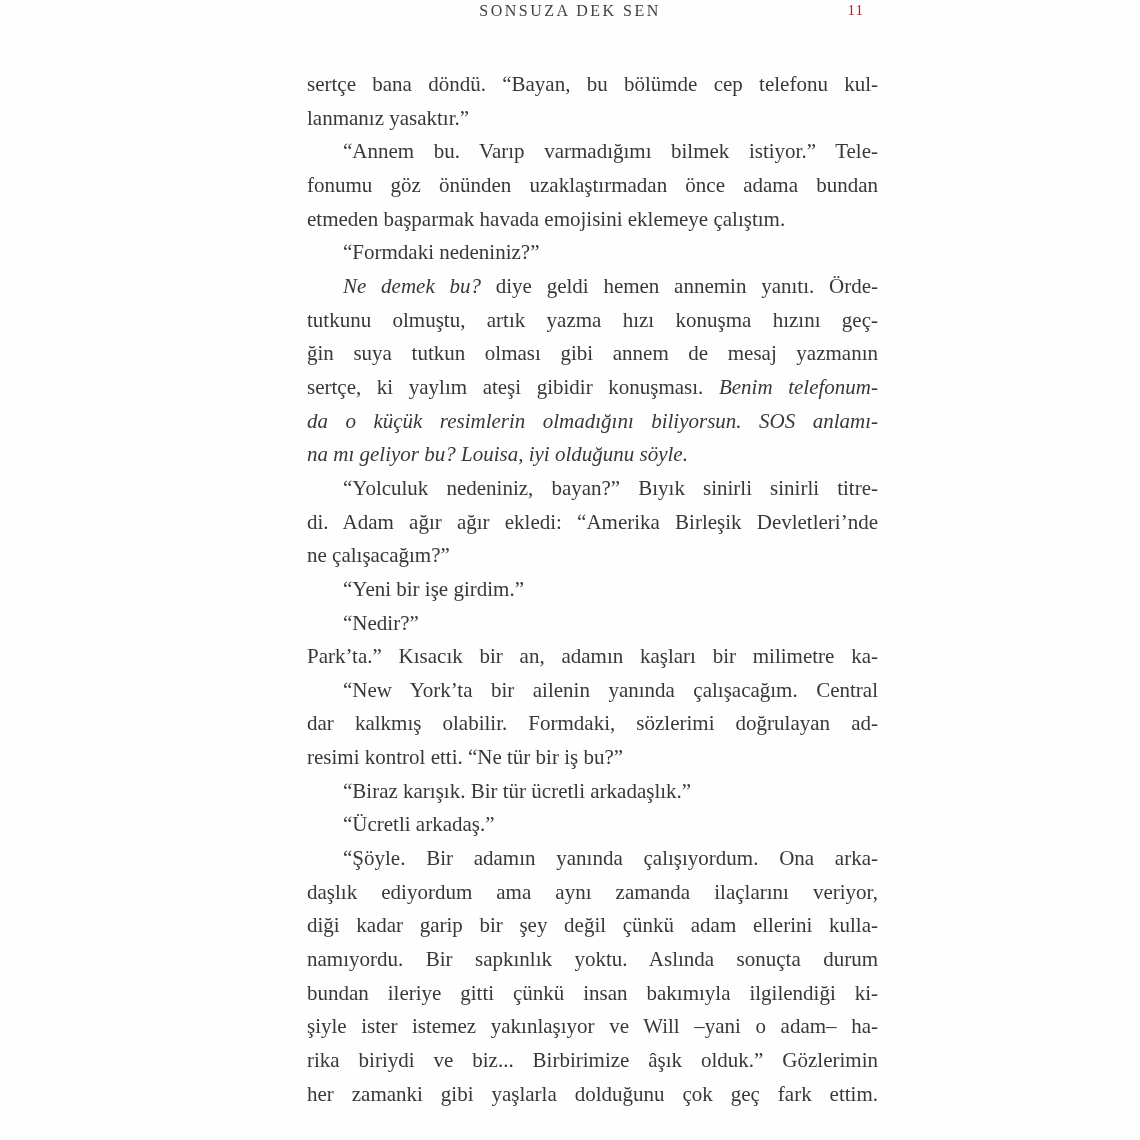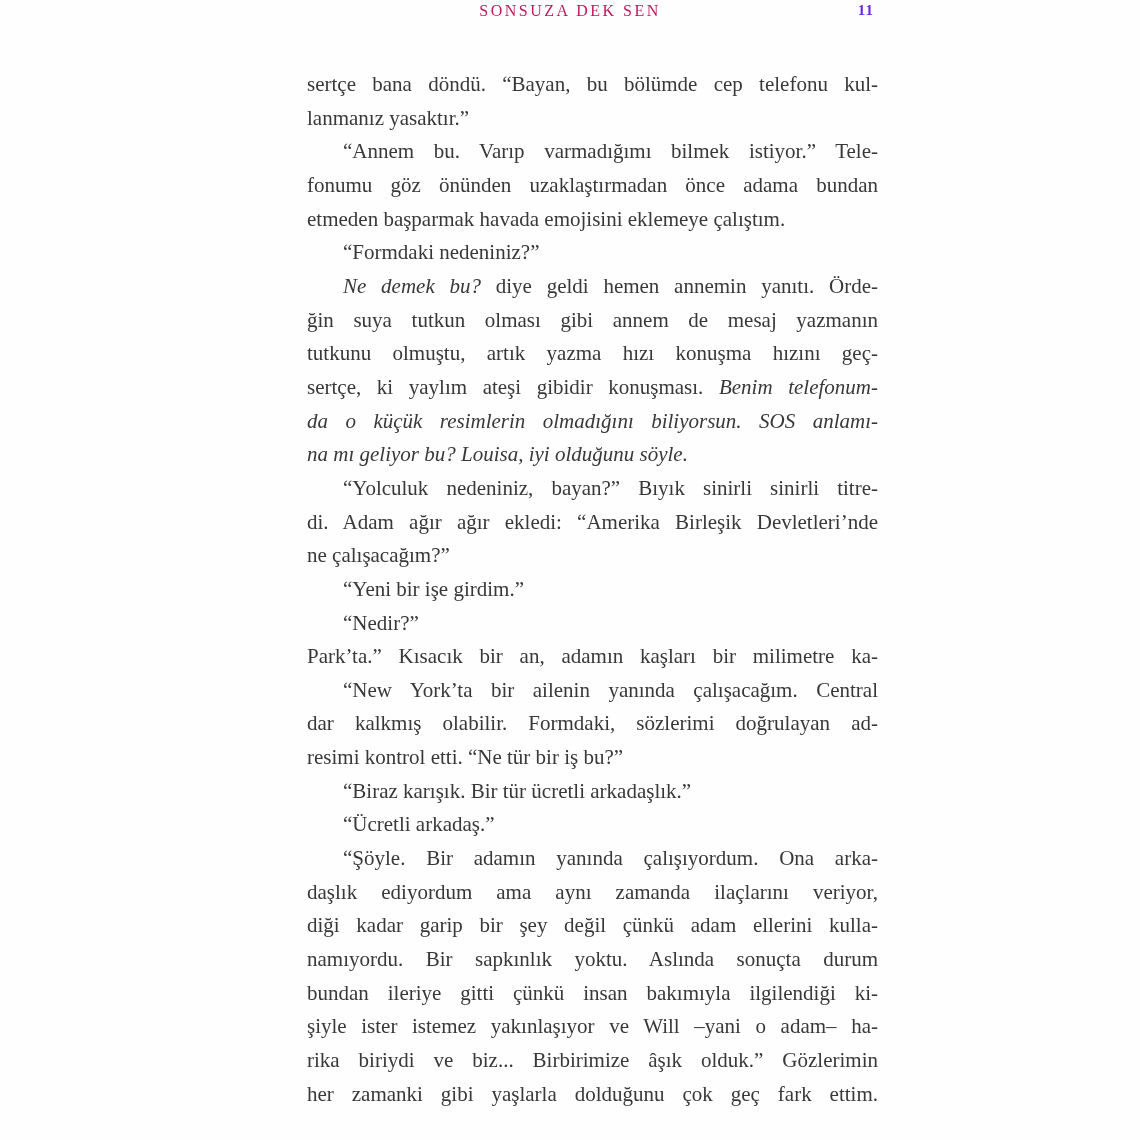--- a/index.html
+++ b/index.html
@@ -21,30 +21,29 @@
     left: 262px;
     top: 2px;
     width: 616px;
     height: 22px;
   }
   .running-title {
     display: block;
     text-align: center;
     font-size: 16px;
     letter-spacing: 2.5px;
-    color: #be185d;
+    color: #404040;
   }
   .page-number {
     position: absolute;
-    right: 4px;
+    right: 14px;
     top: 0;
     font-size: 15px;
     letter-spacing: 1px;
-    color: #6d28d9;
-    font-weight: bold;
+    color: #b91c1c;
   }
   .text-block {
     position: absolute;
     left: 262px;
     top: 68px;
     width: 616px;
     font-size: 21px;
     line-height: 33.66px;
     color: #383838;
   }
@@ -74,22 +73,22 @@
   </div>
 
   <div class="text-block">
       <div class="line just"><span>sertçe bana döndü. “Bayan, bu bölümde cep telefonu kul-</span></div>
       <div class="line"><span>lanmanız yasaktır.”</span></div>
       <div class="line just ind"><span>“Annem bu. Varıp varmadığımı bilmek istiyor.” Tele-</span></div>
       <div class="line just"><span>fonumu göz önünden uzaklaştırmadan önce adama bundan</span></div>
       <div class="line"><span>etmeden başparmak havada emojisini eklemeye çalıştım.</span></div>
       <div class="line ind"><span>“Formdaki nedeniniz?”</span></div>
       <div class="line just ind"><span class="it">Ne demek bu? </span><span>diye geldi hemen annemin yanıtı. Örde-</span></div>
+      <div class="line just"><span>tutkunu olmuştu, artık yazma hızı konuşma hızını geç-</span></div>
       <div class="line just"><span>ğin suya tutkun olması gibi annem de mesaj yazmanın</span></div>
-      <div class="line just"><span>tutkunu olmuştu, artık yazma hızı konuşma hızını geç-</span></div>
       <div class="line just"><span>sertçe, ki yaylım ateşi gibidir konuşması. </span><span class="it">Benim telefonum-</span></div>
       <div class="line just"><span class="it">da o küçük resimlerin olmadığını biliyorsun. SOS anlamı-</span></div>
       <div class="line"><span class="it">na mı geliyor bu? Louisa, iyi olduğunu söyle.</span></div>
       <div class="line just ind"><span>“Yolculuk nedeniniz, bayan?” Bıyık sinirli sinirli titre-</span></div>
       <div class="line just"><span>di. Adam ağır ağır ekledi: “Amerika Birleşik Devletleri’nde</span></div>
       <div class="line"><span>ne çalışacağım?”</span></div>
       <div class="line ind"><span>“Yeni bir işe girdim.”</span></div>
       <div class="line ind"><span>“Nedir?”</span></div>
       <div class="line just"><span>Park’ta.” Kısacık bir an, adamın kaşları bir milimetre ka-</span></div>
       <div class="line just ind"><span>“New York’ta bir ailenin yanında çalışacağım. Central</span></div>

